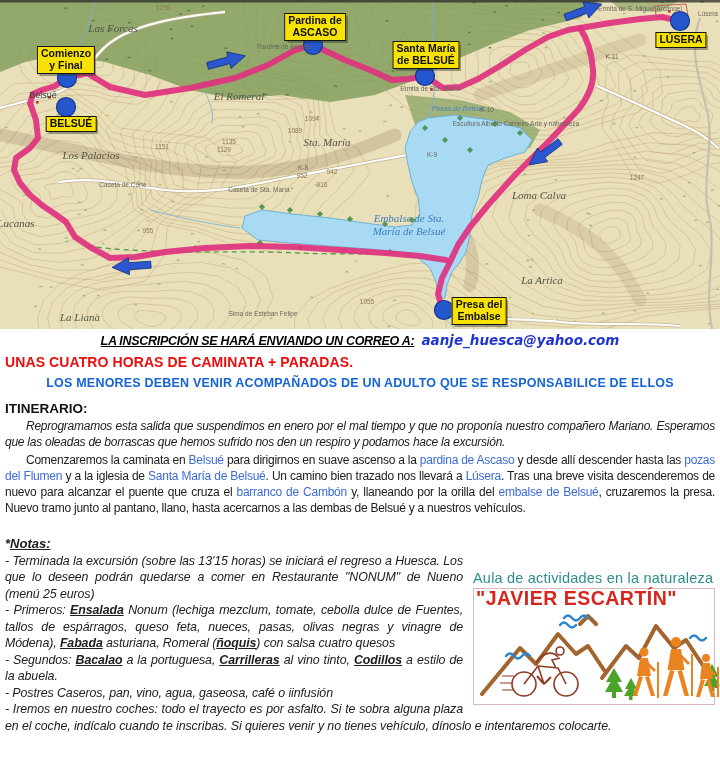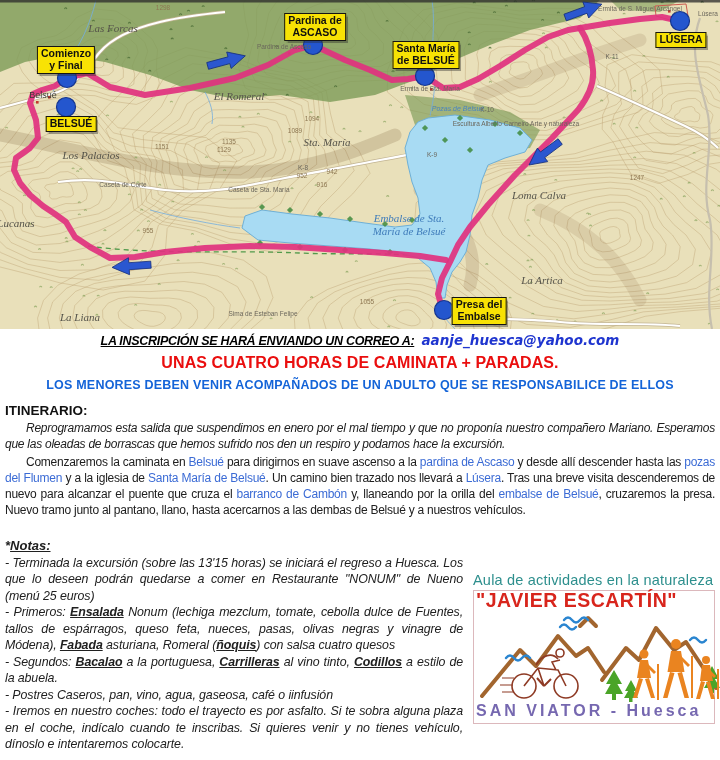--- a/index.html
+++ b/index.html
@@ -21,21 +21,21 @@
   .mt-tiny{font:6.5px "Liberation Sans",sans-serif;fill:#6b675c;}
   .mt-tiny-blue{font:italic 7px "Liberation Sans",sans-serif;fill:#4a85c0;}
   .mt-village{font:9px "Liberation Sans",sans-serif;fill:#3a3a35;}
   .mt-elev{font:6.5px "Liberation Sans",sans-serif;fill:#8d7752;}
   svg text{text-anchor:middle;}
   
   .content{padding:0 5px;}
   .line-insc{text-align:center;margin-top:3px;font-size:12.5px;font-style:italic;font-weight:bold;letter-spacing:-0.3px;}
   .insc-label{color:#000;text-decoration:underline;}
   .insc-email{color:#1f35cf;font-family:"DejaVu Sans",sans-serif;font-size:13.5px;font-style:italic;font-weight:bold;text-decoration:none;margin-left:4px;letter-spacing:0;}
-  .line-red{text-align:center;margin-top:6px;color:#ea0e0e;font-weight:bold;font-size:16px;letter-spacing:.1px;}
+  .line-red{margin-top:6px;color:#ea0e0e;font-weight:bold;font-size:14px;letter-spacing:.1px;}
   .line-blue{text-align:center;margin-top:6px;color:#1464d8;font-weight:bold;font-size:12.5px;letter-spacing:.2px;}
   .itin-heading{margin-top:11px;font-size:13.5px;font-weight:bold;color:#111;}
   .para{margin:2px 0 0 0;font-size:12px;line-height:16px;text-align:justify;text-indent:21px;letter-spacing:-0.25px;color:#202020;}
   .para.it{font-style:italic;}
   .hl{color:#3b6bd5;}
   .bu{font-weight:bold;text-decoration:underline;}
   .u{text-decoration:underline;}
   .notes{margin-top:20px;font-style:italic;font-size:12.4px;line-height:16.5px;color:#202020;}
   .notes-heading{font-weight:bold;font-size:13px;}
   .note-item{text-align:justify;letter-spacing:-0.1px;}
@@ -471,21 +471,20 @@
               </g>
               <g>
                 <circle cx="230" cy="52" r="4"></circle>
                 <path d="M226,57 h8 l3,16 h-13 Z"></path>
                 <path d="M225,73 L220,91 h4 l5,-17 Z M234,73 L239,91 h-4 l-5,-17 Z"></path>
                 <path d="M233,61 l7,7 -2,2 -7,-7 Z"></path>
                 <rect x="241" y="61" width="2" height="30"></rect>
               </g>
             </g>
           </svg>
-          <div class="logo-footer">SAN VIATOR - Huesca</div>
         </div>
       </div>
 
       <div class="notes-heading"><span>*</span><span class="u">Notas:</span></div>
       <div class="note-item"><span>- Terminada la excursión (sobre las 13'15 horas) se iniciará el regreso a Huesca. Los que lo deseen podrán quedarse a comer en Restaurante "NONUM" de Nueno (menú 25 euros)</span></div>
       <div class="note-item"><span>- Primeros: </span><span class="bu">Ensalada</span><span> Nonum (lechiga mezclum, tomate, cebolla dulce de Fuentes, tallos de espárragos, queso feta, nueces, pasas, olivas negras y vinagre de Módena), </span><span class="bu">Fabada</span><span> asturiana, Romeral (</span><span class="bu">ñoquis</span><span>) con salsa cuatro quesos</span></div>
       <div class="note-item"><span>- Segundos: </span><span class="bu">Bacalao</span><span> a la portuguesa, </span><span class="bu">Carrilleras</span><span> al vino tinto, </span><span class="bu">Codillos</span><span> a estilo de la abuela.</span></div>
       <div class="note-item"><span>- Postres Caseros, pan, vino, agua, gaseosa, café o iinfusión</span></div>
       <div class="note-item"><span>- Iremos en nuestro coches: todo el trayecto es por asfalto. Si te sobra alguna plaza en el coche, indícalo cuando te inscribas. Si quieres venir y no tienes vehículo, dínoslo e intentaremos colocarte.</span></div>
     </div>

